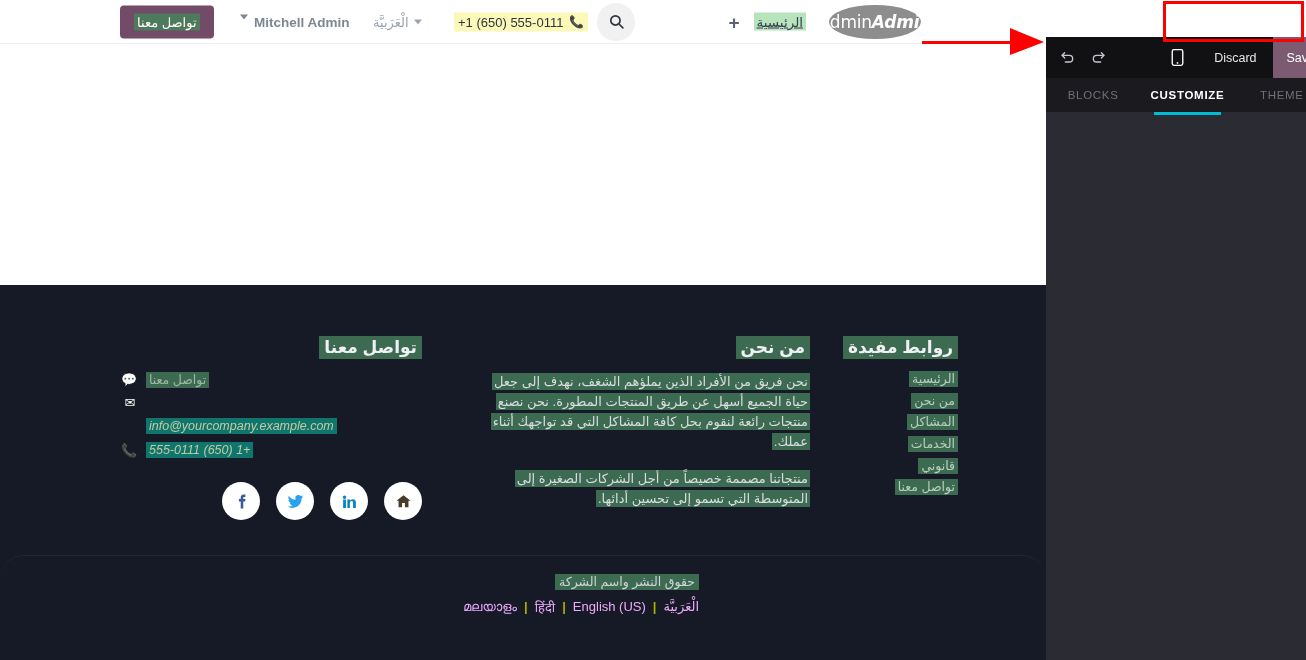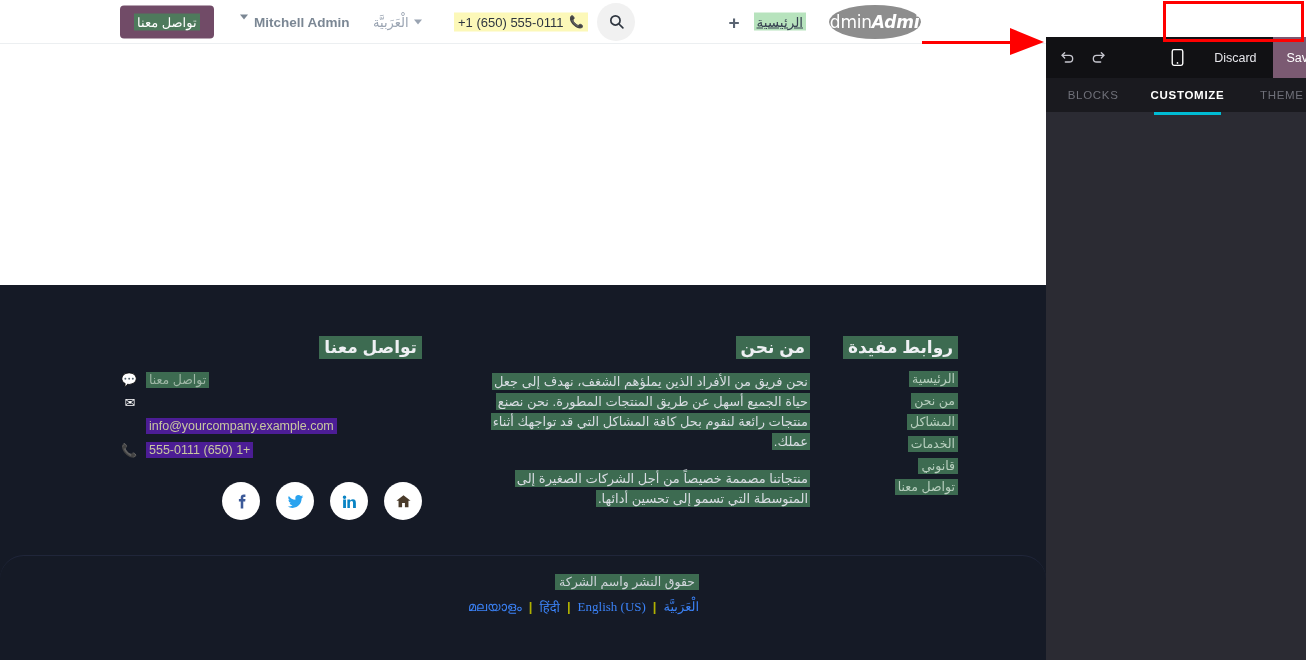--- a/index.html
+++ b/index.html
@@ -124,21 +124,21 @@
     background: #151a26; color: #d5d9e0;
     min-height: 290px; padding: 52px 0 0 0;
   }
   .footer-cols {
     display: flex; flex-direction: row;
     justify-content: flex-start;
     padding: 0 88px 0 155px;
     gap: 0;
   }
   .hl { background: #3d6b51; padding: 1px 3px; }
-  .hl-olive { background: #4c1d95; padding: 1px 3px; }
+  .hl-olive { background: #0f766e; padding: 1px 3px; font-style: italic; }
 
   .col-links { width: 130px; text-align: right; flex: 0 0 auto; }
   .col-about { width: 340px; text-align: right; flex: 0 0 auto; margin-right: 18px;}
   .col-contact { width: 300px; text-align: right; flex: 0 0 auto; margin-right: 48px;}
 
   .f-head {
     font-size: 17px; font-weight: 700; color: #eef0f3;
     margin-bottom: 14px; display: block;
   }
   .f-head span { background: #3d6b51; padding: 2px 5px; }
@@ -190,21 +190,21 @@
   .copyright-block {
     position: absolute; right: 347px; top: 18px;
     text-align: right; direction: rtl;
   }
   .copyright-line { font-size: 12.5px; color: #cfd4da; margin-bottom: 9px; }
   .copyright-line span { background: #3d6b51; padding: 1px 4px; }
   .lang-list {
     display: flex; flex-direction: row; align-items: center;
     gap: 7px; direction: rtl; font-size: 13px;
   }
-  .lang-list a { color: #3b82f6; text-decoration: none; white-space: nowrap; font-family: Liberation Serif, serif; }
+  .lang-list a { color: #f0abfc; text-decoration: none; white-space: nowrap; }
   .lang-sep { color: #b0b000; font-weight: 700; }
 
   
   .editor {
     position: absolute; left: 1046px; top: 0;
     width: 283px; height: 660px;
     background: #c4b5fd;
     direction: ltr;
     margin-top: 37px;
   }

